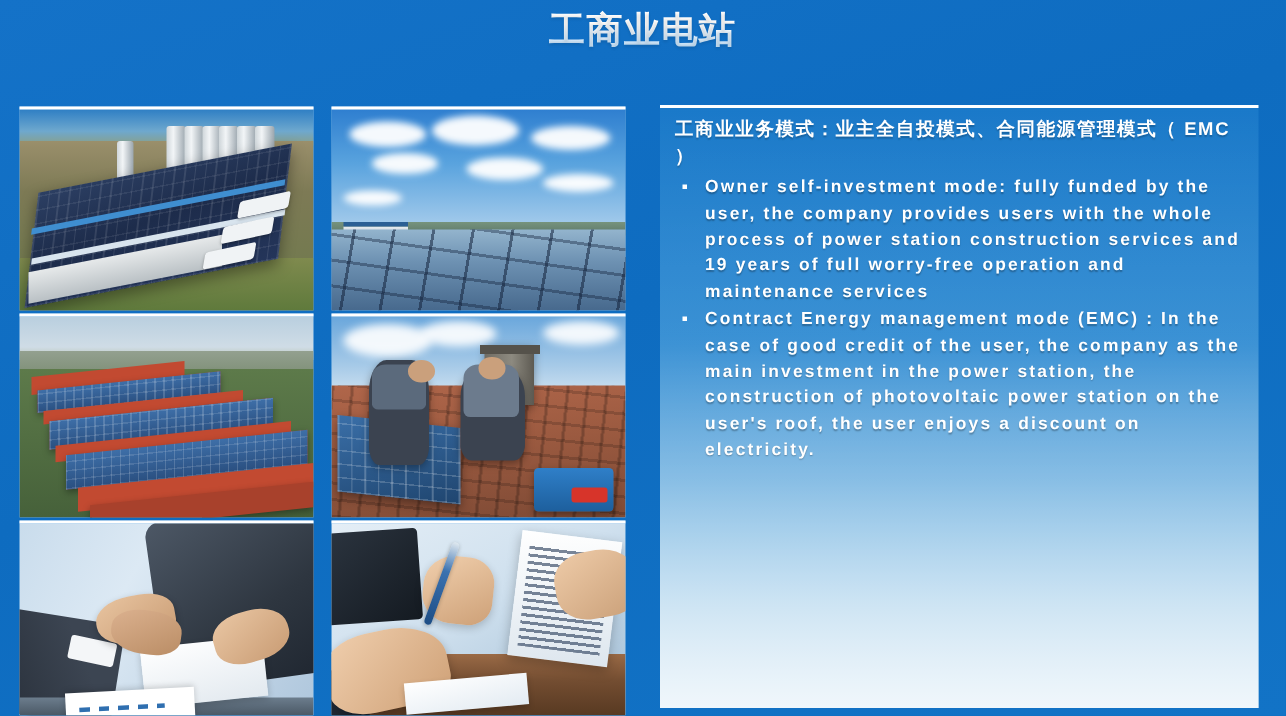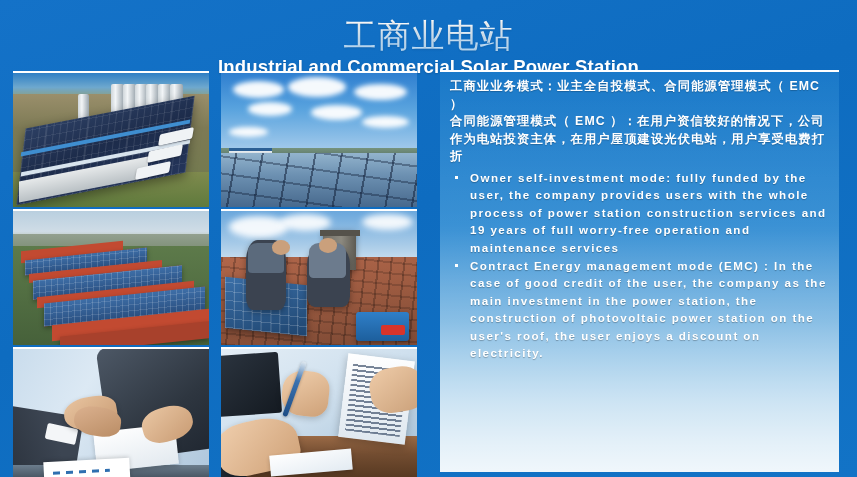--- a/index.html
+++ b/index.html
@@ -15,22 +15,22 @@
     background:linear-gradient(160deg,#1472c8 0%,#0e6cc0 45%,#1273c6 100%);
     overflow:hidden;
   }
 
   
   #header {
     position:absolute; left:0; top:0; width:857px; height:68px;
     text-align:center;
   }
   #title-cn {
-    font-size:33px; font-weight:normal; line-height:36px;
-    letter-spacing:1px; padding-top:18px;
+    font-size:24px; font-weight:bold; line-height:36px;
+    letter-spacing:1px; padding-top:3px;
     background:linear-gradient(180deg,#ffffff 0%,#ffffff 42%,#cfe7fb 72%,#b7dcf9 100%);
     -webkit-background-clip:text; background-clip:text;
     -webkit-text-fill-color:transparent; color:transparent;
     text-shadow:0 1px 2px rgba(0,0,0,.10);
   }
   #title-en {
     font-size:18.5px; font-weight:bold; color:#ffffff;
     line-height:22px; letter-spacing:.2px; margin-top:2px;
     text-shadow:0 1px 2px rgba(0,0,0,.18);
   }
@@ -230,21 +230,20 @@
     width:3px; height:3px; background:#ffffff;
   }
 </style>
 </head>
 <body>
 
 <div id="slide">
 
   <div id="header">
     <div id="title-cn">工商业电站</div>
-    <div id="title-en">Industrial and Commercial Solar Power Station</div>
   </div>
 
   <div id="photo-grid">
 
     <div class="photo p1">
       <div class="scene">
         <div class="sky"></div>
         <div class="ground"></div>
         <div class="field"></div>
         <div class="silo" style="left:50%"></div>
@@ -349,21 +348,20 @@
         <div class="handLeft"></div>
         <div class="paper2"></div>
       </div>
     </div>
 
   </div>
 
   <div id="text-panel">
     <div class="cn-block">
       <p>工商业业务模式：业主全自投模式、合同能源管理模式（ EMC ）</p>
-      <p>合同能源管理模式（ EMC ）：在用户资信较好的情况下，公司作为电站投资主体，在用户屋顶建设光伏电站，用户享受电费打折</p>
     </div>
     <ul id="bullets">
       <li>Owner self-investment mode: fully funded by the user, the company provides users with the whole process of power station construction services and 19 years of full worry-free operation and maintenance services</li>
       <li>Contract Energy management mode (EMC) : In the case of good credit of the user, the company as the main investment in the power station, the construction of photovoltaic power station on the user's roof, the user enjoys a discount on electricity.</li>
     </ul>
   </div>
 
 </div>
 
 </body></html>

